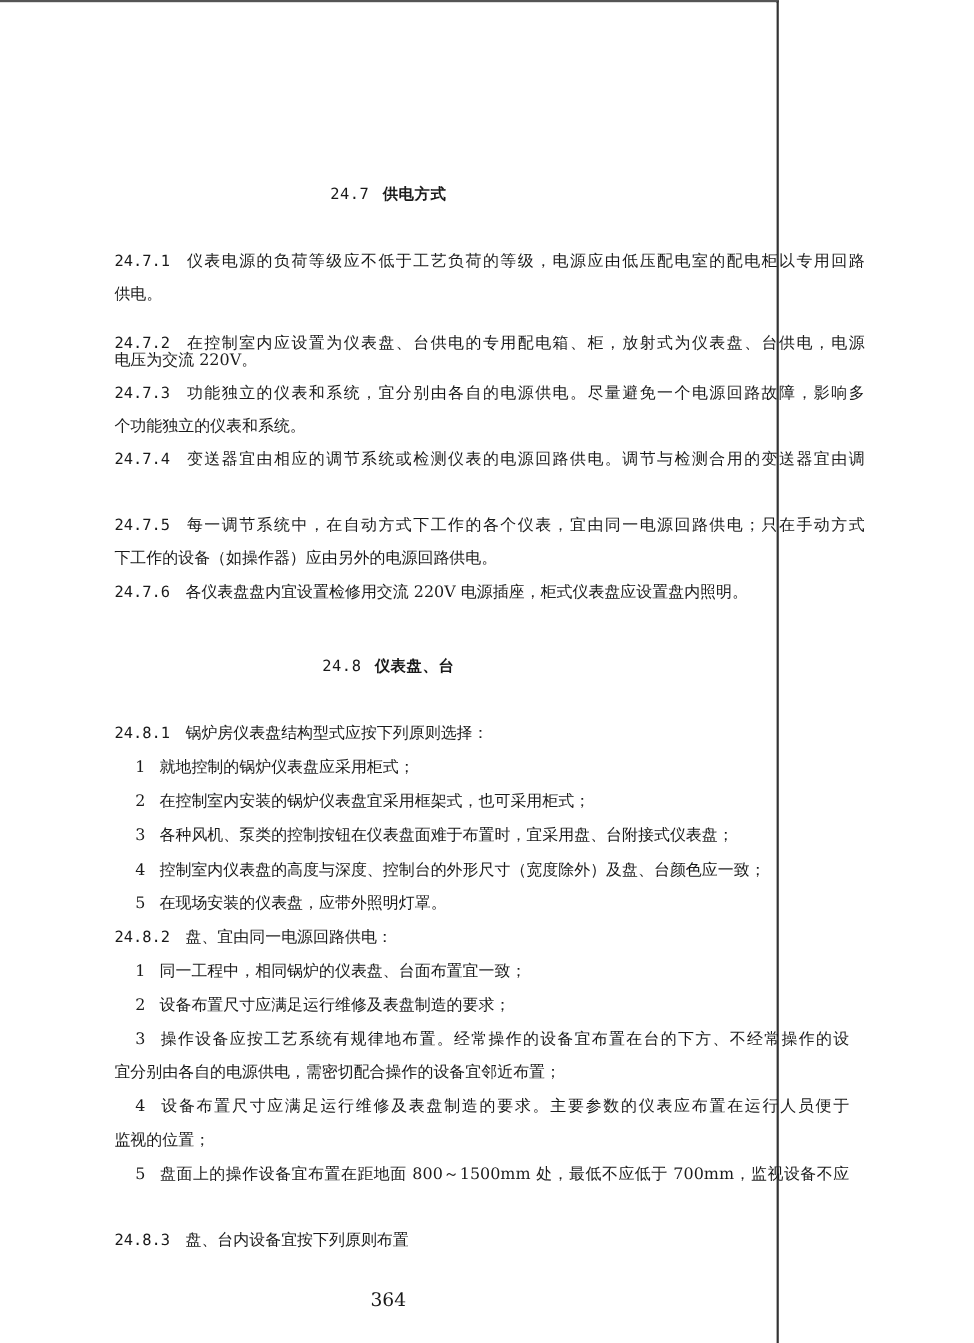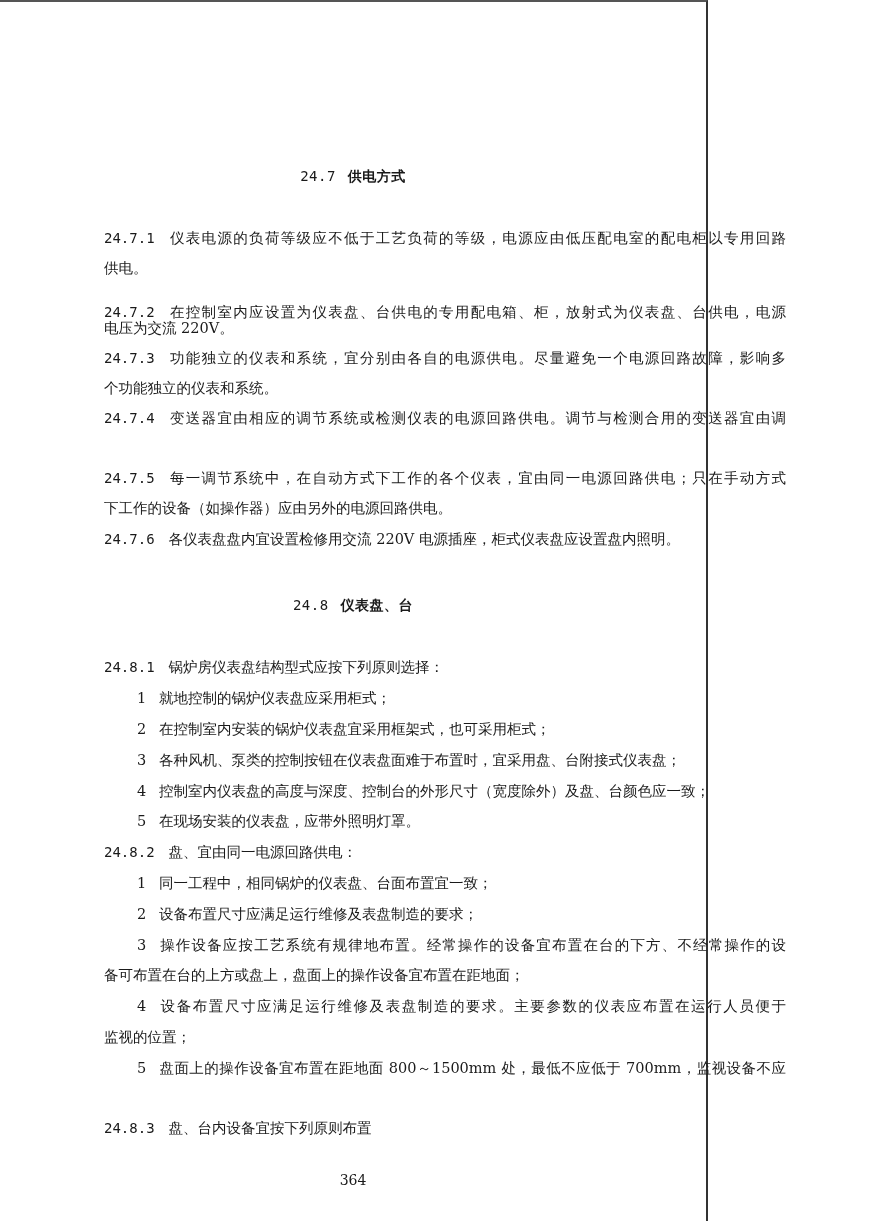--- a/index.html
+++ b/index.html
@@ -19,25 +19,25 @@
     font-size: 14px; font-weight: bold; letter-spacing: 0.5px;
   }
   .sec-title .num { font-family: "DejaVu Sans Mono", "Liberation Mono", monospace; font-weight: normal; margin-right: 12px; }
   .line {
     position: absolute; left: 104px; width: 682px;
     font-size: 14.5px; line-height: 20px; white-space: nowrap;
     text-align: justify; text-align-last: justify;
   }
   .line.last { text-align-last: left; }
   .line .cl { font-family: "DejaVu Sans Mono", "Liberation Mono", monospace; font-size: 14px; margin-right: 14px; }
-  .item { left: 137px; width: 649px; }
+  .item { left: 123px; width: 649px; }
   .item .n { display: inline-block; width: 22px; }
   .pageno {
     position: absolute; left: 0; right: 0; top: 1170px; text-align: center;
-    font-size: 14px;
+    font-size: 17px;
   }
 </style>
 </head>
 <body>
 
 <div class="page">
 
   <div class="sec-title" style="top:166px">
     <span class="num">24.7</span><span>供电方式</span>
   </div>
@@ -66,21 +66,21 @@
   <div class="line last item" style="top:686px"><span class="n">1</span><span>就地控制的锅炉仪表盘应采用柜式；</span></div>
   <div class="line last item" style="top:717px"><span class="n">2</span><span>在控制室内安装的锅炉仪表盘宜采用框架式，也可采用柜式；</span></div>
   <div class="line last item" style="top:748px"><span class="n">3</span><span>各种风机、泵类的控制按钮在仪表盘面难于布置时，宜采用盘、台附接式仪表盘；</span></div>
   <div class="line last item" style="top:779px"><span class="n">4</span><span>控制室内仪表盘的高度与深度、控制台的外形尺寸（宽度除外）及盘、台颜色应一致；</span></div>
   <div class="line last item" style="top:809px"><span class="n">5</span><span>在现场安装的仪表盘，应带外照明灯罩。</span></div>
 
   <div class="line last" style="top:840px"><span class="cl">24.8.2</span><span>盘、宜由同一电源回路供电：</span></div>
   <div class="line last item" style="top:871px"><span class="n">1</span><span>同一工程中，相同锅炉的仪表盘、台面布置宜一致；</span></div>
   <div class="line last item" style="top:902px"><span class="n">2</span><span>设备布置尺寸应满足运行维修及表盘制造的要求；</span></div>
   <div class="line item" style="top:933px"><span class="n">3</span><span>操作设备应按工艺系统有规律地布置。经常操作的设备宜布置在台的下方、不经常操作的设</span></div>
-  <div class="line last" style="top:963px">备可布置在台的上方或盘上，盘面上的操作设备宜布置在距地面；</div>
+  <div class="line last" style="top:963px">宜分别由各自的电源供电，需密切配合操作的设备宜邻近布置；</div>
   <div class="line item" style="top:994px"><span class="n">4</span><span>设备布置尺寸应满足运行维修及表盘制造的要求。主要参数的仪表应布置在运行人员便于</span></div>
   <div class="line last" style="top:1025px">监视的位置；</div>
   <div class="line item" style="top:1056px"><span class="n">5</span><span>盘面上的操作设备宜布置在距地面 800～1500mm 处，最低不应低于 700mm，监视设备不应</span></div>
 
   <div class="line last" style="top:1116px"><span class="cl">24.8.3</span><span>盘、台内设备宜按下列原则布置</span></div>
 
   <div class="pageno">364</div>
 </div>
 
 </body></html>

